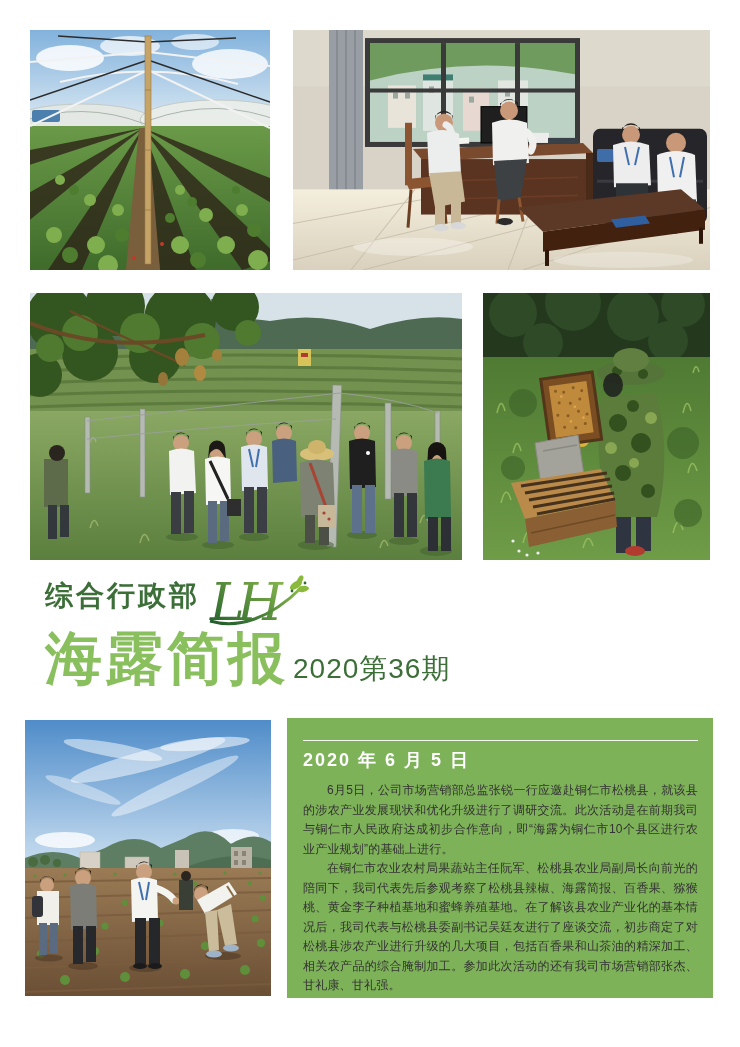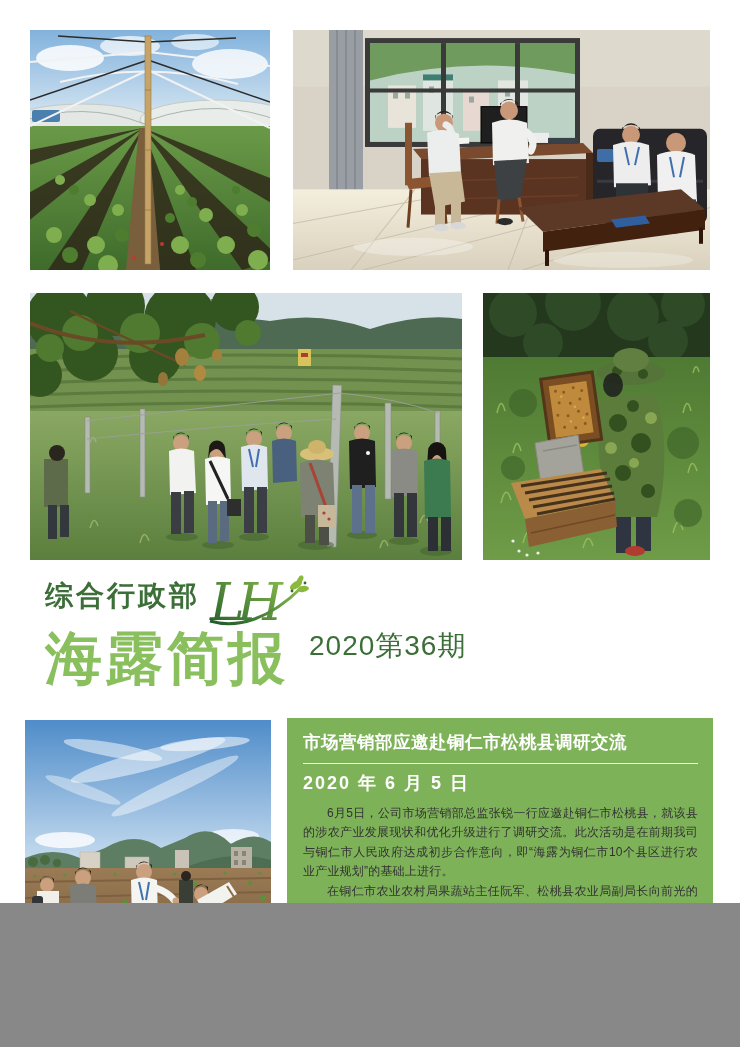--- a/index.html
+++ b/index.html
@@ -1,32 +1,32 @@
 <!DOCTYPE html>
 <html lang="zh" style="--accent-dark-green: #3c6e38; --masthead-green: #8abf5e; --panel-green: #7eb259; --body-text: #333333;"><head>
 <meta charset="utf-8">
 <style>
   html,body{margin:0;padding:0;background:#888;}
   .page{
-    position:relative;width:740px;height:903px;margin:0 auto;
+    position:relative;width:740px;height:1047px;margin:0 auto;
     background:#fff;overflow:hidden;
     font-family:"Liberation Sans","DejaVu Sans",sans-serif;
   }
   .photo{position:absolute;display:block;}
   #photo-greenhouse{left:30px;top:30px;width:240px;height:240px;}
   #photo-office{left:293px;top:30px;width:417px;height:240px;}
   #photo-kiwi{left:30px;top:293px;width:432px;height:267px;}
   #photo-bee{left:483px;top:293px;width:227px;height:267px;}
   #photo-field{left:25px;top:720px;width:246px;height:276px;}
 
   .masthead{position:absolute;left:45px;top:579px;width:660px;}
   .dept-row{display:flex;align-items:flex-start;gap:8px;height:56px;}
   .dept{font-size:28px;font-weight:bold;letter-spacing:3px;color:var(--accent-dark-green,#3c6e38);line-height:34px;}
   .logo{width:102px;height:56px;margin-top:-4px;}
-  .title-row{display:flex;align-items:flex-start;gap:20px;margin-top:-8px;}
+  .title-row{display:flex;align-items:flex-end;gap:4px;margin-top:-8px;}
   .bulletin-title{font-size:57px;font-weight:bold;letter-spacing:4px;line-height:1.12;color:var(--masthead-green,#8abf5e);}
   .issue{font-size:28px;font-weight:normal;color:var(--accent-dark-green,#3c6e38);padding-bottom:3px;letter-spacing:1px;}
 
   .article-panel{
     position:absolute;left:287px;top:718px;width:426px;height:280px;
     background:var(--panel-green,#7eb259);box-sizing:border-box;
     padding:13px 15px 0 16px;
   }
   .article-title{margin:0;font-size:17.5px;font-weight:bold;color:#fff;letter-spacing:.5px;line-height:1.3;}
   .article-sep{border:none;border-top:1px solid rgba(255,255,255,.9);margin:9px 0 7px 0;}
@@ -635,21 +635,20 @@
       <polygon points="172,180 204,162 212,174 180,194" fill="#f2f2ee"></polygon>
       <line x1="202" y1="166" x2="209" y2="177" stroke="#8a6b3f" stroke-width="2"></line>
       <polygon points="192,190 206,184 212,224 200,226" fill="#cbbd9b"></polygon>
       <polygon points="180,192 192,190 194,230 184,232" fill="#cbbd9b"></polygon>
       <ellipse cx="189" cy="234" rx="8" ry="3.5" fill="#9fb3c8"></ellipse>
         <ellipse cx="206" cy="228" rx="8" ry="3.5" fill="#9fb3c8"></ellipse>
     </g>
   </svg>
 
   <section class="article-panel">
-    <h1 class="article-title">市场营销部应邀赴铜仁市松桃县调研交流</h1>
     <hr class="article-sep">
     <div class="article-date">2020 年 6 月 5 日</div>
     <div class="article-body">
       <p>6月5日，公司市场营销部总监张锐一行应邀赴铜仁市松桃县，就该县的涉农产业发展现状和优化升级进行了调研交流。此次活动是在前期我司与铜仁市人民政府达成初步合作意向，即“海露为铜仁市10个县区进行农业产业规划”的基础上进行。</p>
       <p>在铜仁市农业农村局果蔬站主任阮军、松桃县农业局副局长向前光的陪同下，我司代表先后参观考察了松桃县辣椒、海露简报、百香果、猕猴桃、黄金李子种植基地和蜜蜂养殖基地。在了解该县农业产业化的基本情况后，我司代表与松桃县委副书记吴廷友进行了座谈交流，初步商定了对松桃县涉农产业进行升级的几大项目，包括百香果和山茶油的精深加工、相关农产品的综合腌制加工。参加此次活动的还有我司市场营销部张杰、甘礼康、甘礼强。</p>
     </div>
   </section>
 
 </div>
 

